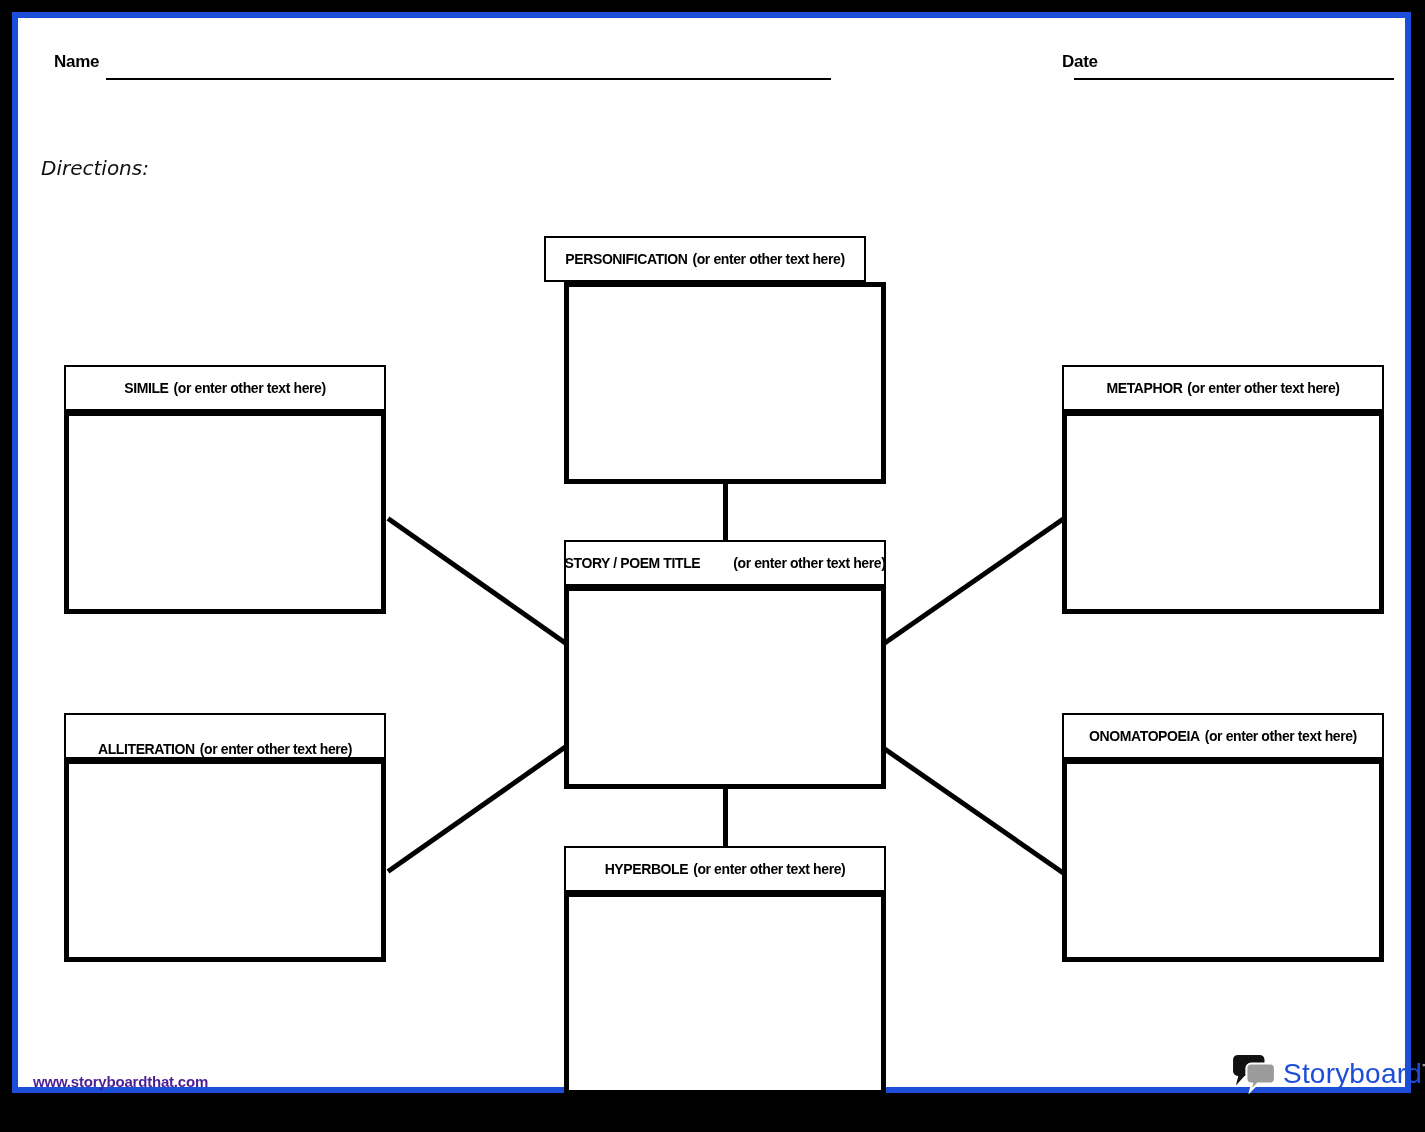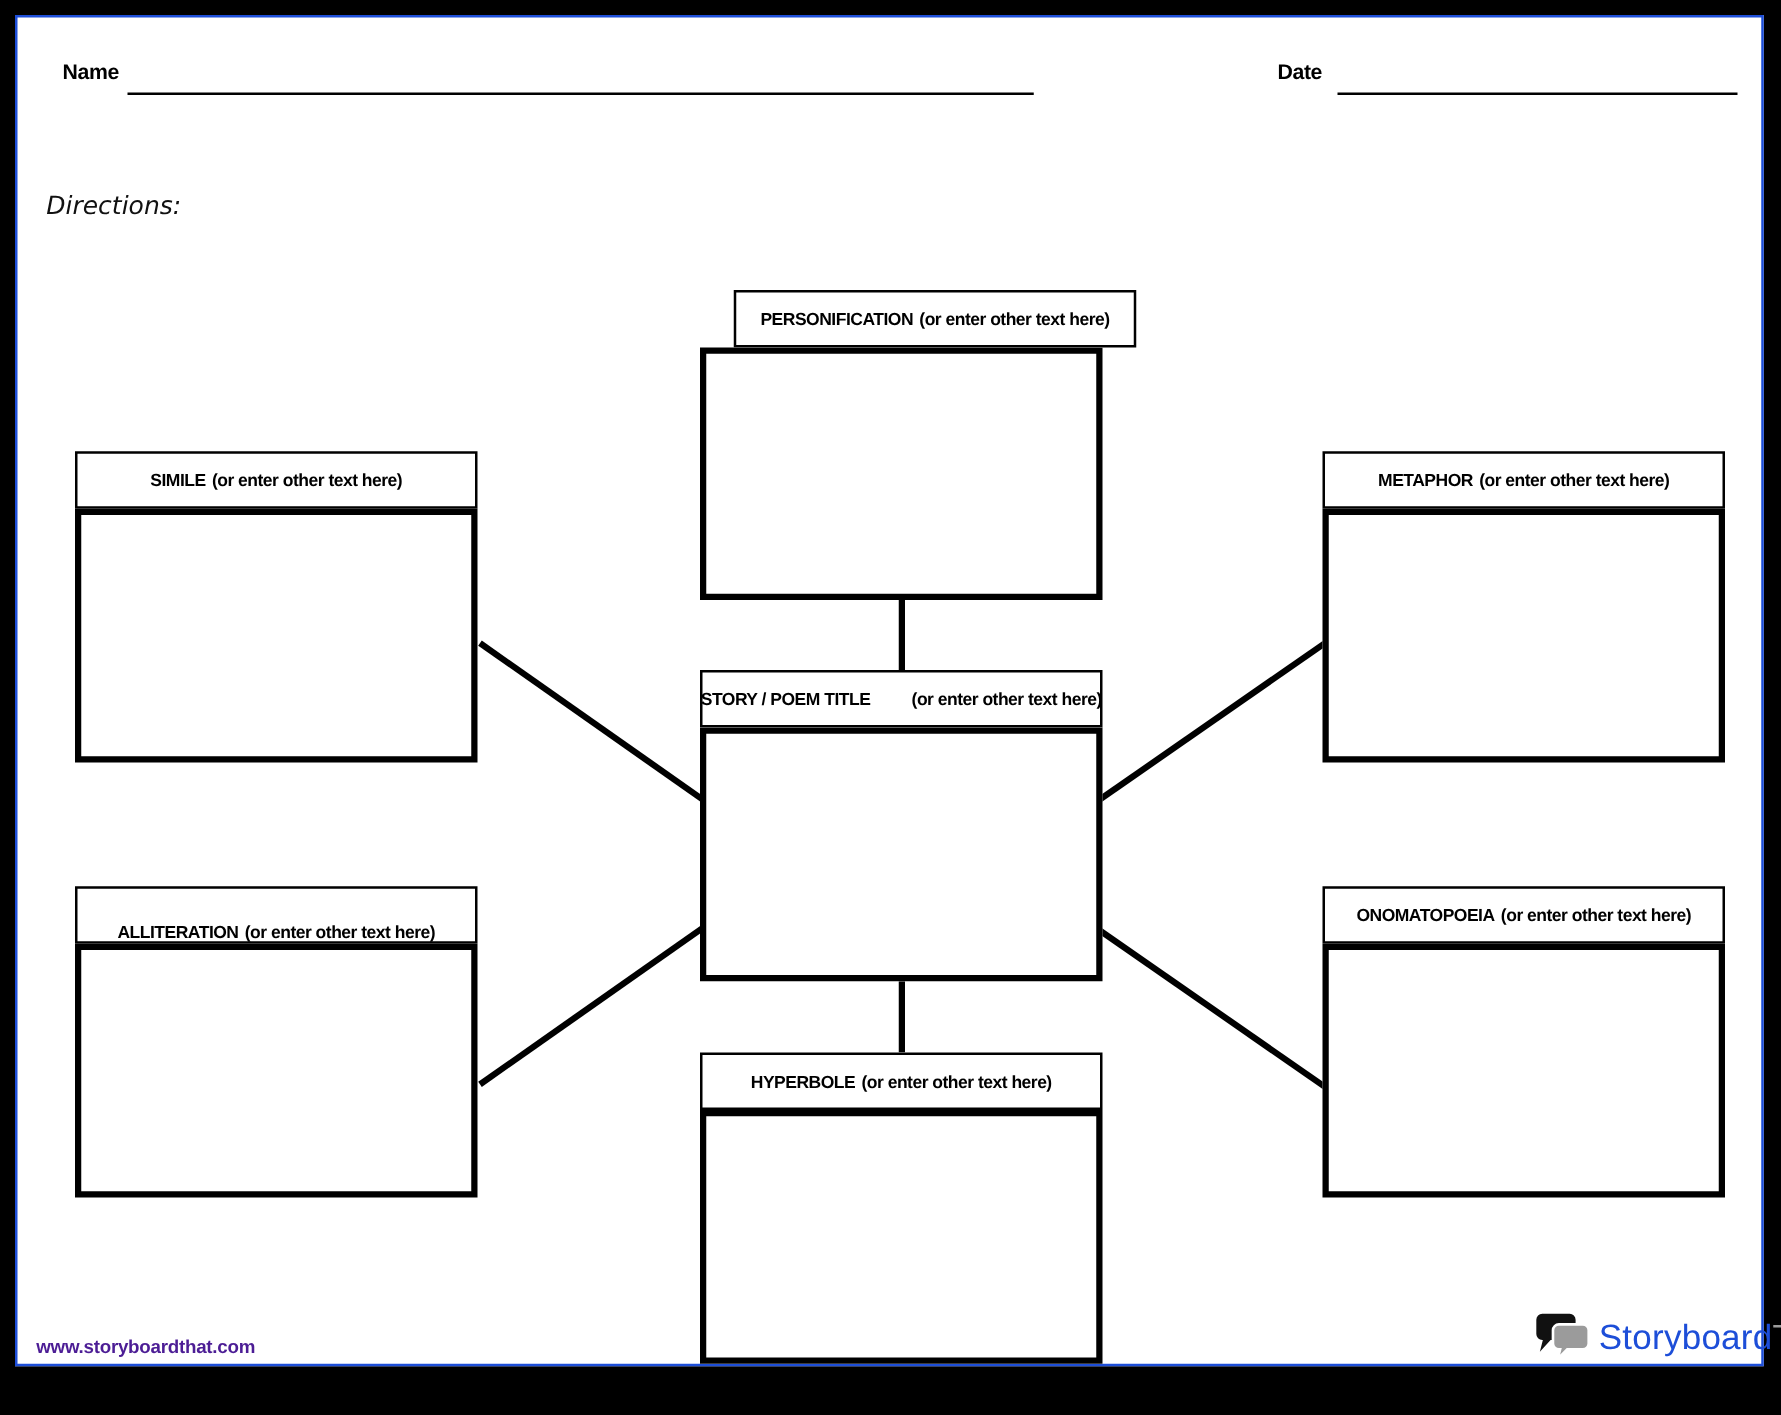--- a/index.html
+++ b/index.html
@@ -8,21 +8,21 @@
     background: #000;
     font-family: "Liberation Sans", sans-serif;
     position: relative;
     overflow: hidden;
   }
   .page {
     position: absolute;
     left: 12px; top: 12px;
     width: 1399px; height: 1081px;
     background: #fff;
-    border: 2px solid #1d4ed8;
+    border: 6px solid #1d4ed8;
   }
   .abs { position: absolute; }
 
   
   .field-label { font-weight: bold; font-size: 17px; color: #000; letter-spacing: -0.3px; }
   .field-line { border-top: 2px solid #000; height: 0; }
   .doc-title { width: 100%; text-align: center; font-weight: bold; font-size: 25px; letter-spacing: 0.5px; color: #000; }
   .directions { font-size: 20px; font-style: italic; font-family: "DejaVu Sans", sans-serif; color: #111; }
 
   
@@ -52,34 +52,34 @@
   .logo-text .brand-secondary { color: #9b9b9b; }
 </style>
 </head>
 <body>
 
 <div class="page">
 
   <span class="abs field-label" style="left:36px; top:34px;">Name</span>
   <div class="abs field-line" style="left:88px; top:60px; width:725px;"></div>
 
-  <span class="abs field-label" style="left:1008px; top:34px;text-align:center;">Date</span>
+  <span class="abs field-label" style="left:1044px; top:34px;text-align:center;">Date</span>
   <div class="abs field-line" style="left:1056px; top:60px; width:320px;"></div>
 
 
   <span class="abs directions" style="left:23px; top:138px;">Directions:</span>
 
   <div class="abs connector" style="left:705px; top:466px; width:5px; height:58px;"></div>
   <div class="abs connector" style="left:705px; top:771px; width:5px; height:57px;"></div>
   <div class="abs connector diag" style="left:370px; top:498px; width:218px; transform:rotate(35.08deg);"></div>
   <div class="abs connector diag" style="left:370px; top:851px; width:218px; transform:rotate(-35.08deg);"></div>
   <div class="abs connector diag" style="left:866px; top:623px; width:220px; transform:rotate(-34.78deg);"></div>
   <div class="abs connector diag" style="left:866px; top:728px; width:220px; transform:rotate(34.78deg);"></div>
 
-  <div class="abs header-box" style="left:573px; top:218px;">
+  <div class="abs header-box" style="left:526px; top:218px;">
     <span>PERSONIFICATION</span>
     <span>(or enter other text here)</span>
   </div>
   <div class="abs body-box" style="left:546px; top:264px; height:202px;"></div>
 
   <div class="abs header-box" style="left:46px; top:347px;">
     <span>SIMILE</span>
     <span>(or enter other text here)</span>
   </div>
   <div class="abs body-box" style="left:46px; top:393px;"></div>

